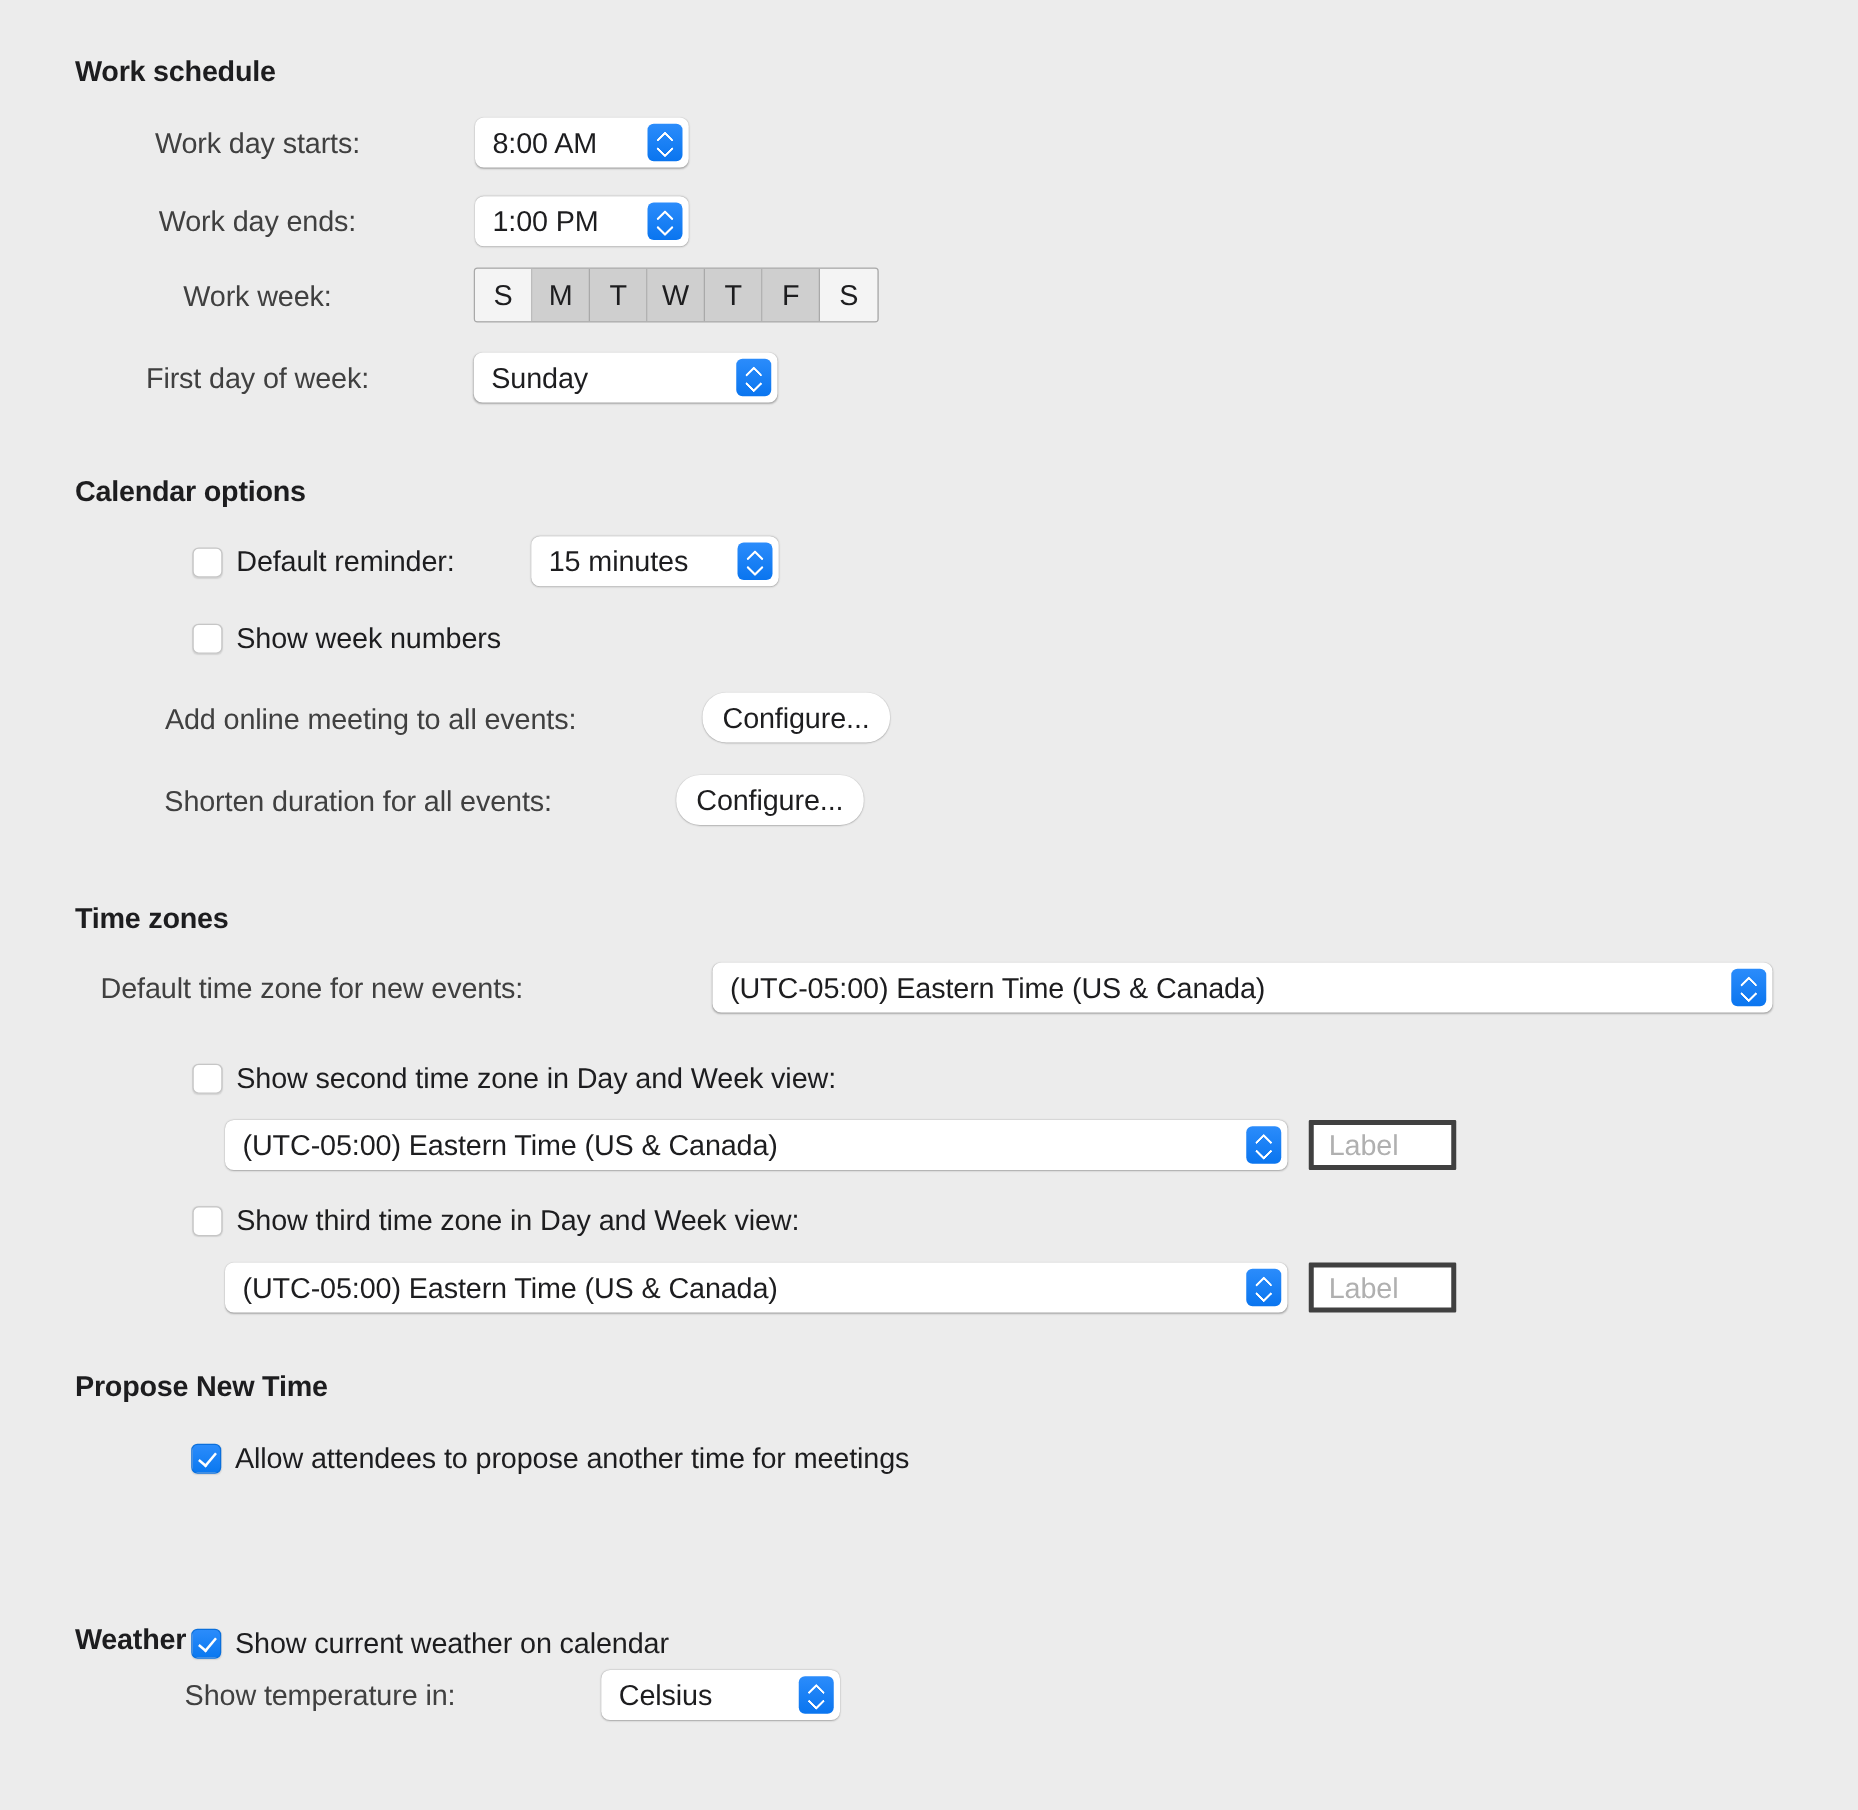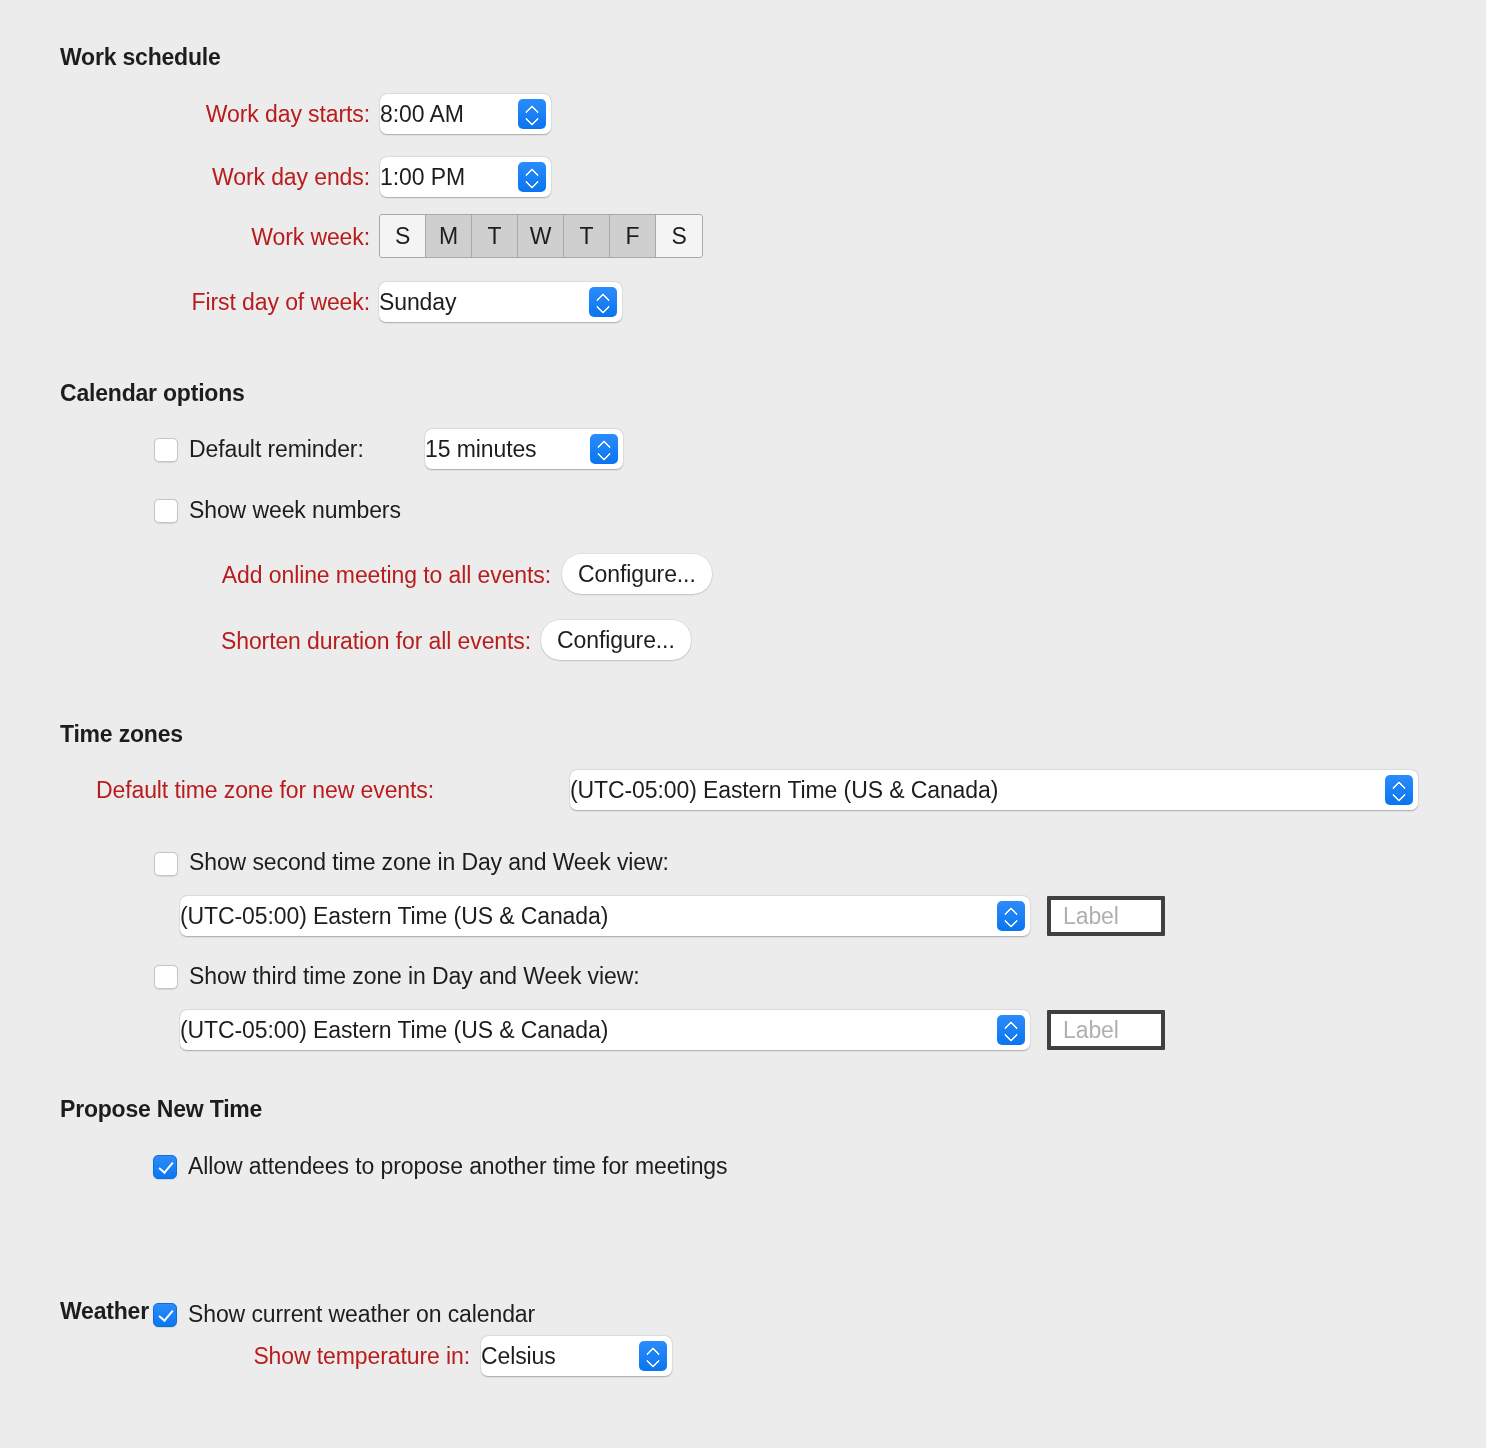--- a/index.html
+++ b/index.html
@@ -37,37 +37,39 @@
 
   
   .row {
     position: absolute;
     display: flex;
     align-items: center;
   }
 
   .label-right {
     position: absolute;
-    text-align: right;
-    font-size: 23px;
-    color: #b91c1c;
-    white-space: nowrap;
-    letter-spacing: -0.1px;
+    text-align: center;
+    font-size: 23px;
+    color: #404040;
+    white-space: nowrap;
+    letter-spacing: -0.1px;
+    margin-left: 21px;
   }
 
   
   .popup {
     position: relative;
     box-sizing: border-box;
     height: 40px;
     background: #ffffff;
     border-radius: 7px;
     box-shadow: 0 0.5px 1.5px rgba(0,0,0,0.28), 0 0 0 0.5px rgba(0,0,0,0.04);
     display: flex;
     align-items: center;
+    padding-left: 14px;
     font-size: 23px;
     color: #1d1d1f;
     white-space: nowrap;
     letter-spacing: -0.1px;
   }
   .popup .popup-text {
     flex: 0 0 auto;
     pointer-events: none;
   }
   .stepper {
@@ -277,21 +279,21 @@
 
   <div class="label-right" style="top:777px; left:0; width:411px;padding-left:23px;">Default time zone for new events:</div>
   <div class="popup" style="position:absolute; top:770px; left:570px; width:848px;">
     <span class="popup-text">(UTC-05:00) Eastern Time (US &amp; Canada)</span>
     <span class="stepper">
       <span class="chev up"></span>
         <span class="chev down"></span>
     </span>
   </div>
 
-  <div class="row" style="top:849px; left:154px;align-items:flex-end;">
+  <div class="row" style="top:849px; left:154px;">
     <span class="checkbox"></span>
     <span class="cb-label">Show second time zone in Day and Week view:</span>
   </div>
   <div class="popup" style="position:absolute; top:896px; left:180px; width:850px;">
     <span class="popup-text">(UTC-05:00) Eastern Time (US &amp; Canada)</span>
     <span class="stepper">
       <span class="chev up"></span>
         <span class="chev down"></span>
     </span>
   </div>

